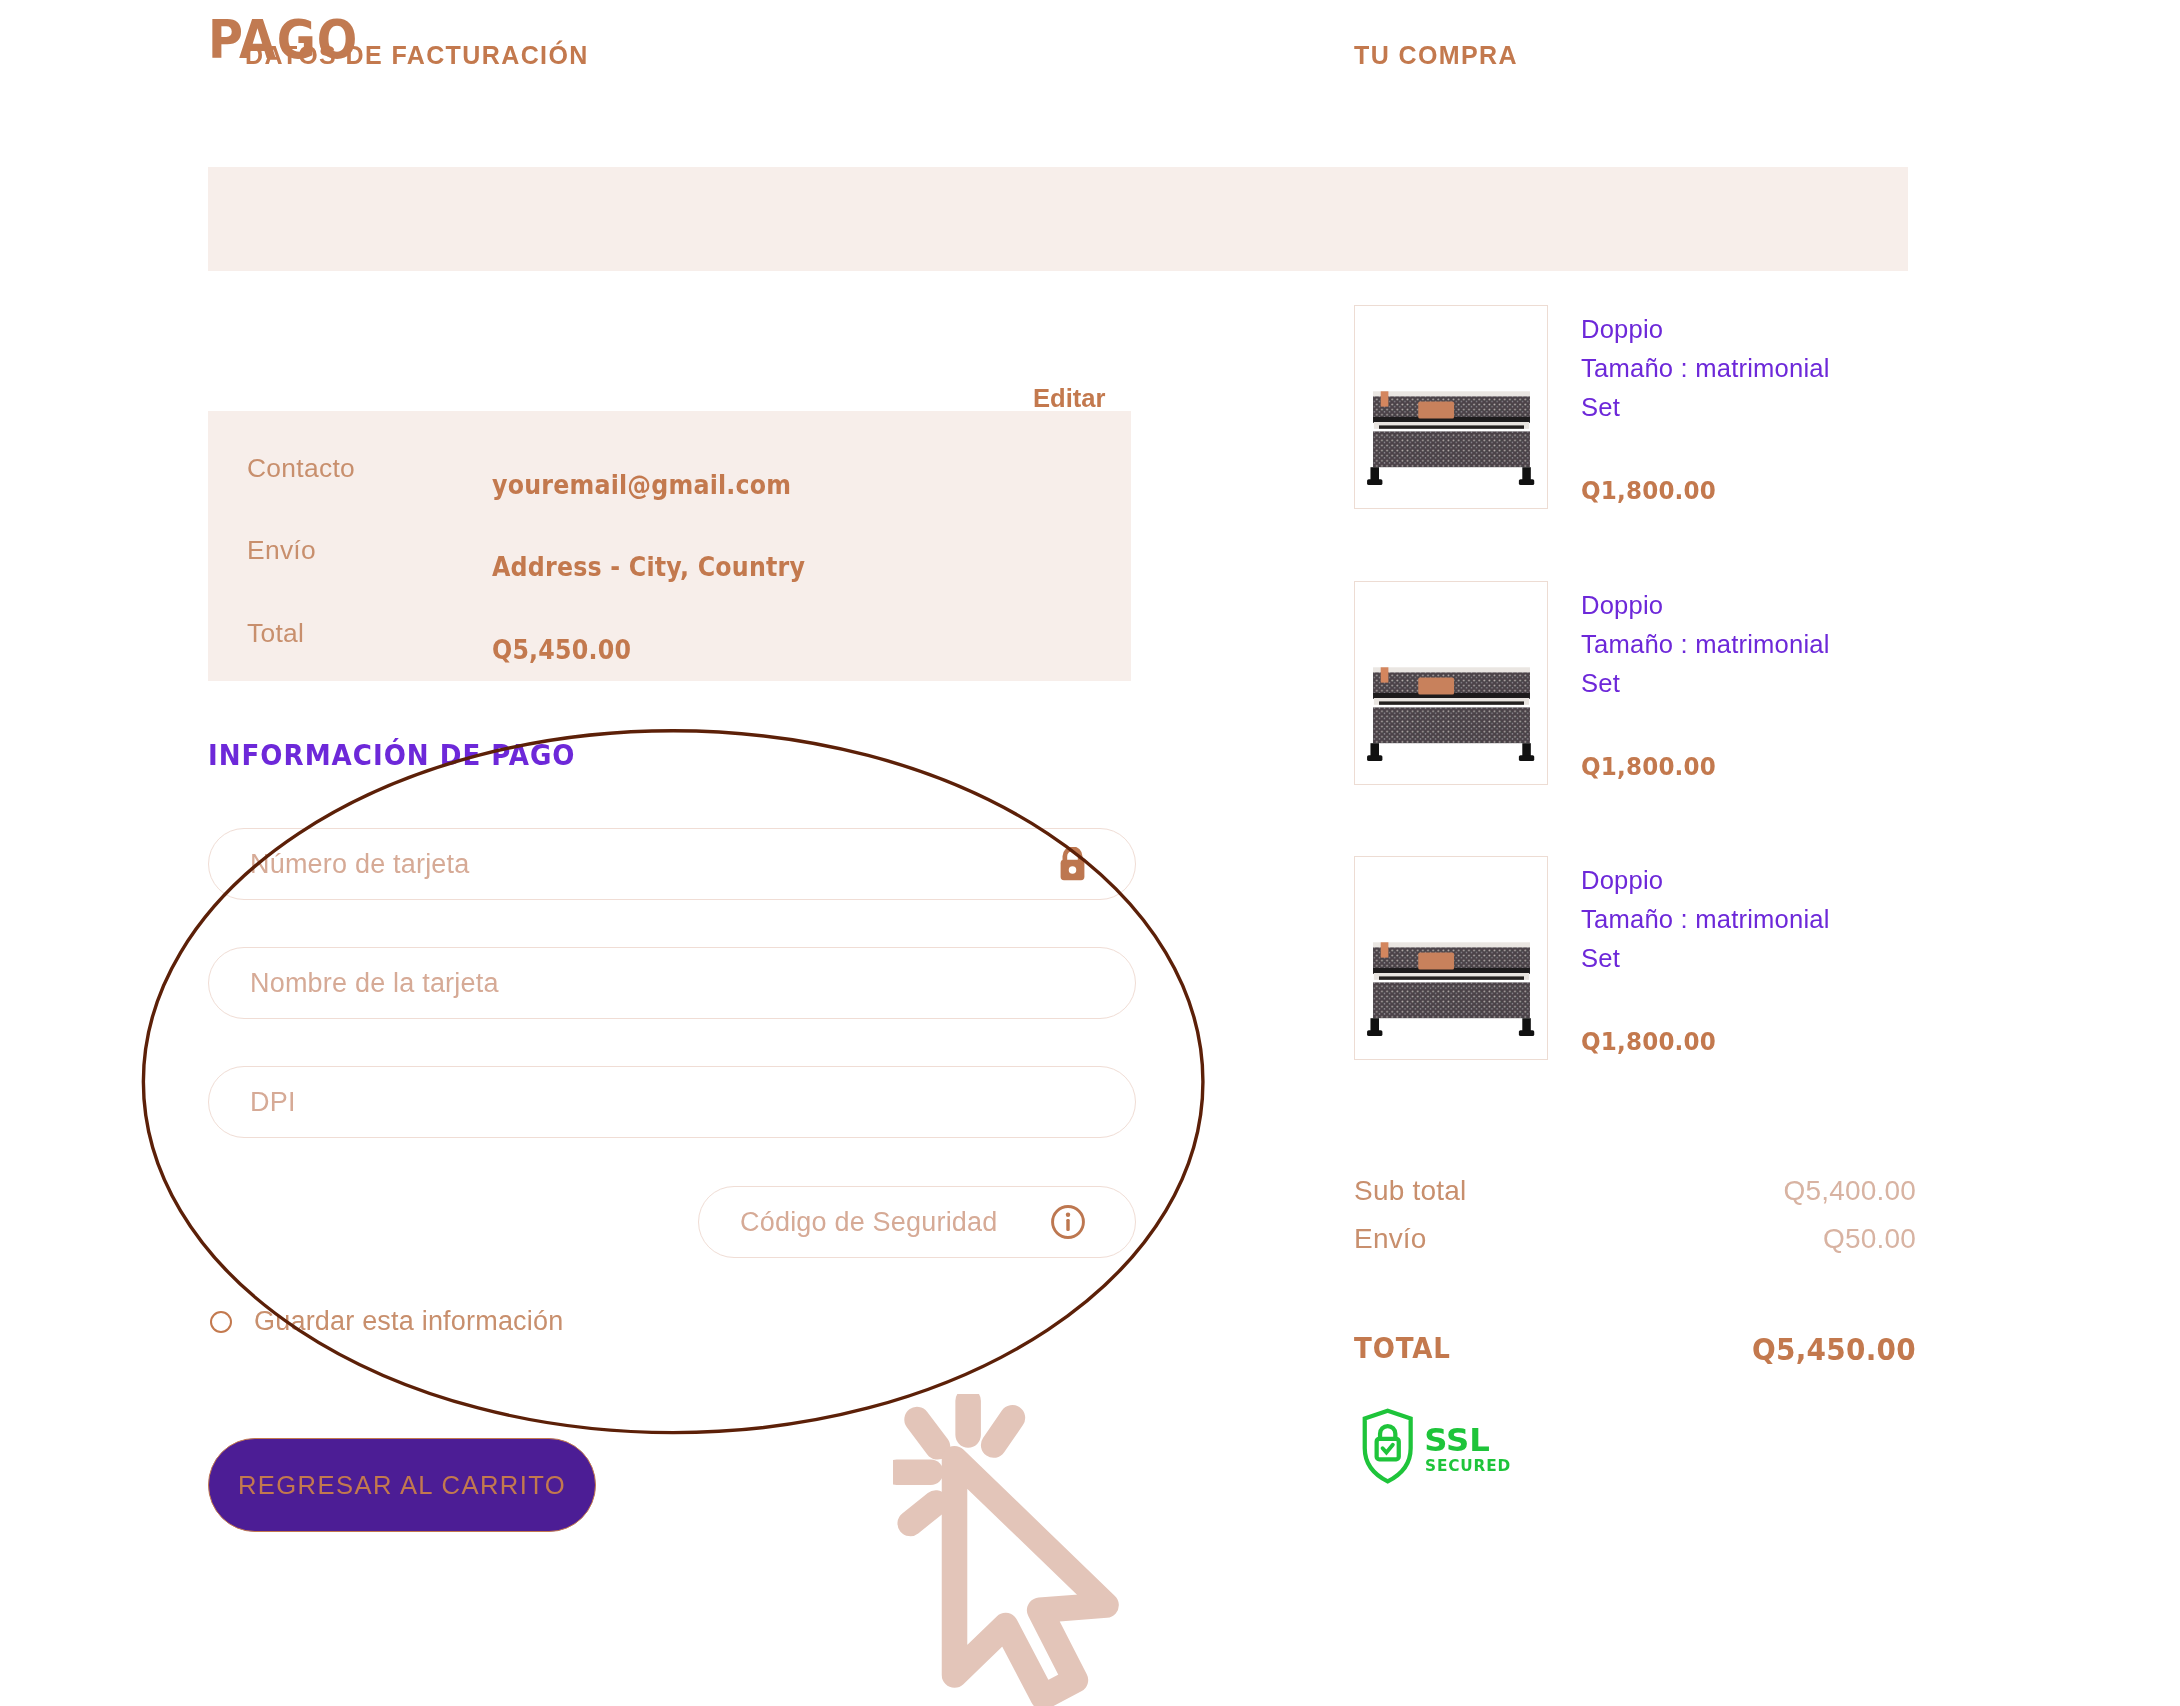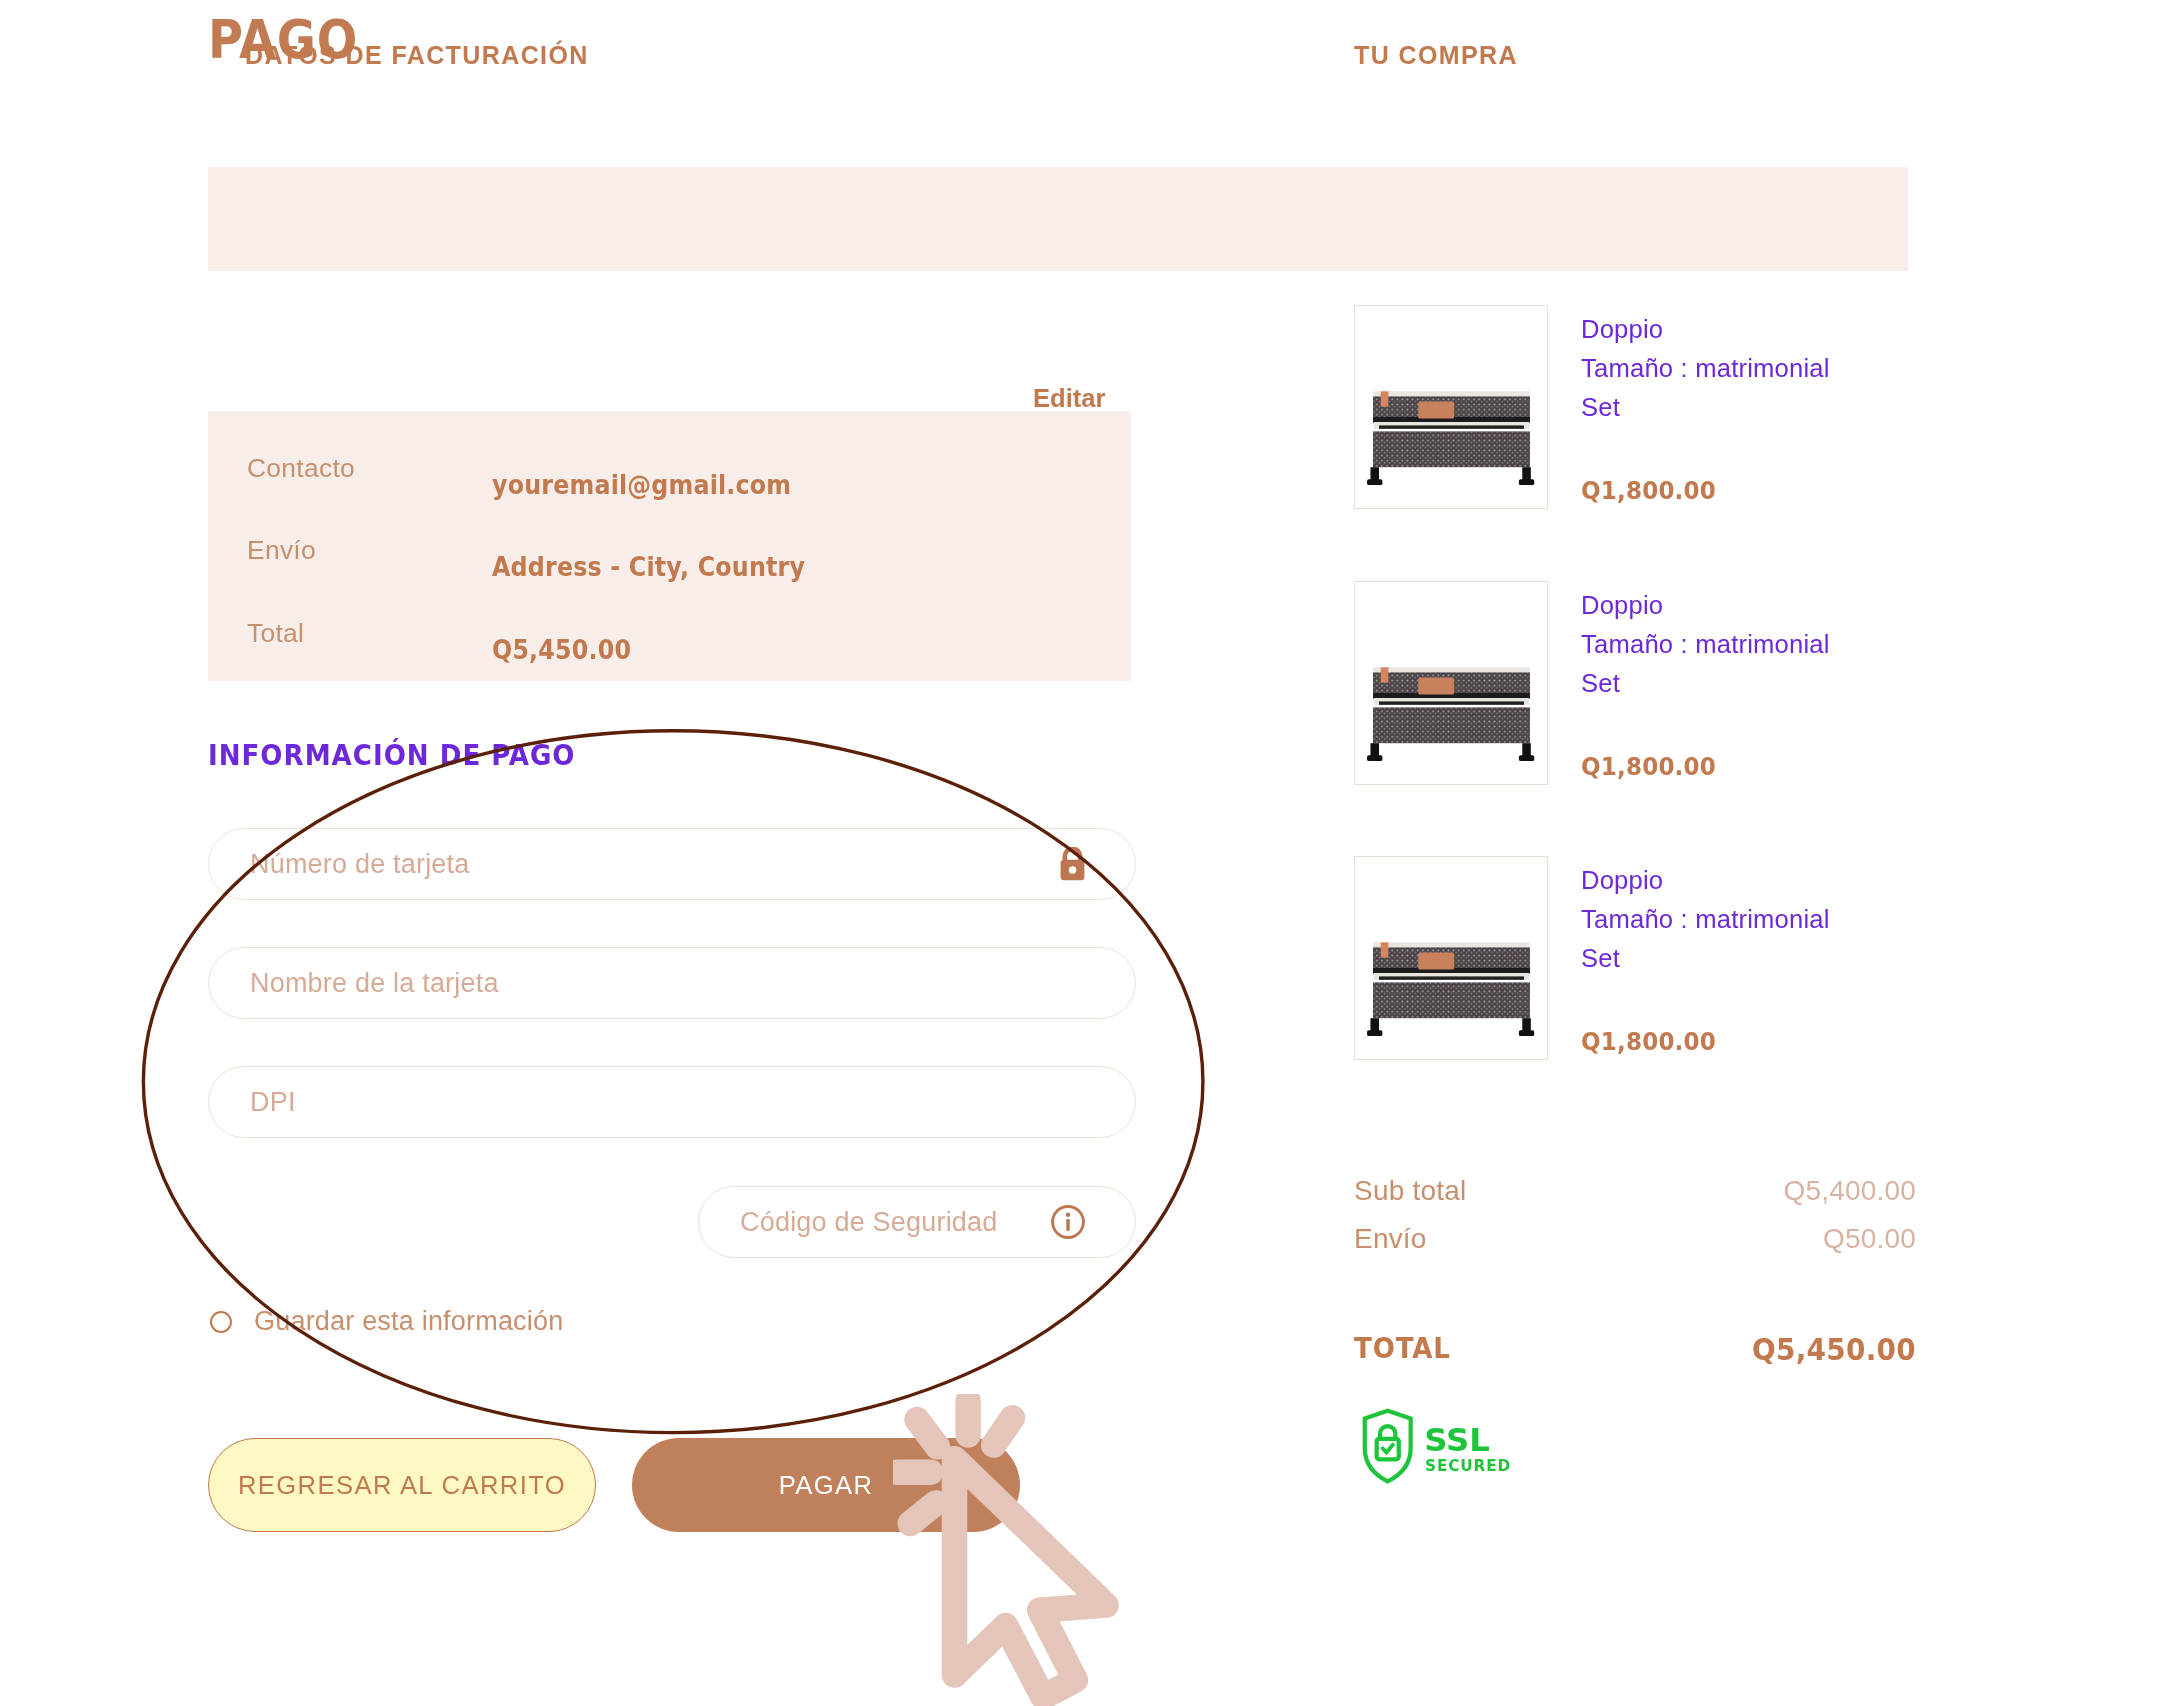--- a/index.html
+++ b/index.html
@@ -159,21 +159,21 @@
     white-space: nowrap;
   }
 
   
   #btn-back {
     position: absolute;
     left: 208px; top: 1438px;
     width: 388px; height: 94px;
     border: 1.7px solid #c3794e;
     border-radius: 48px;
-    background: #fef9c3;
+    background: #4c1d95;
     color: #c3794e;
     font-size: 25.6px;
     letter-spacing: 1.4px;
     display: flex; align-items: center; justify-content: center;
     cursor: pointer;
     font-family: "Liberation Sans", sans-serif;
   }
   #btn-pay {
     position: absolute;
     left: 632px; top: 1438px;
@@ -331,21 +331,20 @@
       <rect x="19" y="17.5" width="4" height="14" rx="1.6" fill="#bd7750"></rect>
     </svg>
   </div>
 
   <div id="save-row">
     <span id="save-checkbox"></span>
     <span id="save-label">Guardar esta información</span>
   </div>
 
   <div id="btn-back">REGRESAR AL CARRITO</div>
-  <div id="btn-pay">PAGAR</div>
 
   <div class="cart-item" id="cart-item-0">
     <div class="thumb">
       <svg width="193" height="203" viewBox="0 0 226 238">
         <defs>
           <pattern id="speck0" width="6" height="6" patternUnits="userSpaceOnUse">
             <rect width="6" height="6" fill="#4b4248"></rect>
             <circle cx="1.5" cy="1.5" r="1.1" fill="#b9b0ae"></circle>
             <circle cx="4.5" cy="4" r="0.9" fill="#8e8b92"></circle>
             <circle cx="3" cy="2" r="0.6" fill="#2f4d43"></circle>

